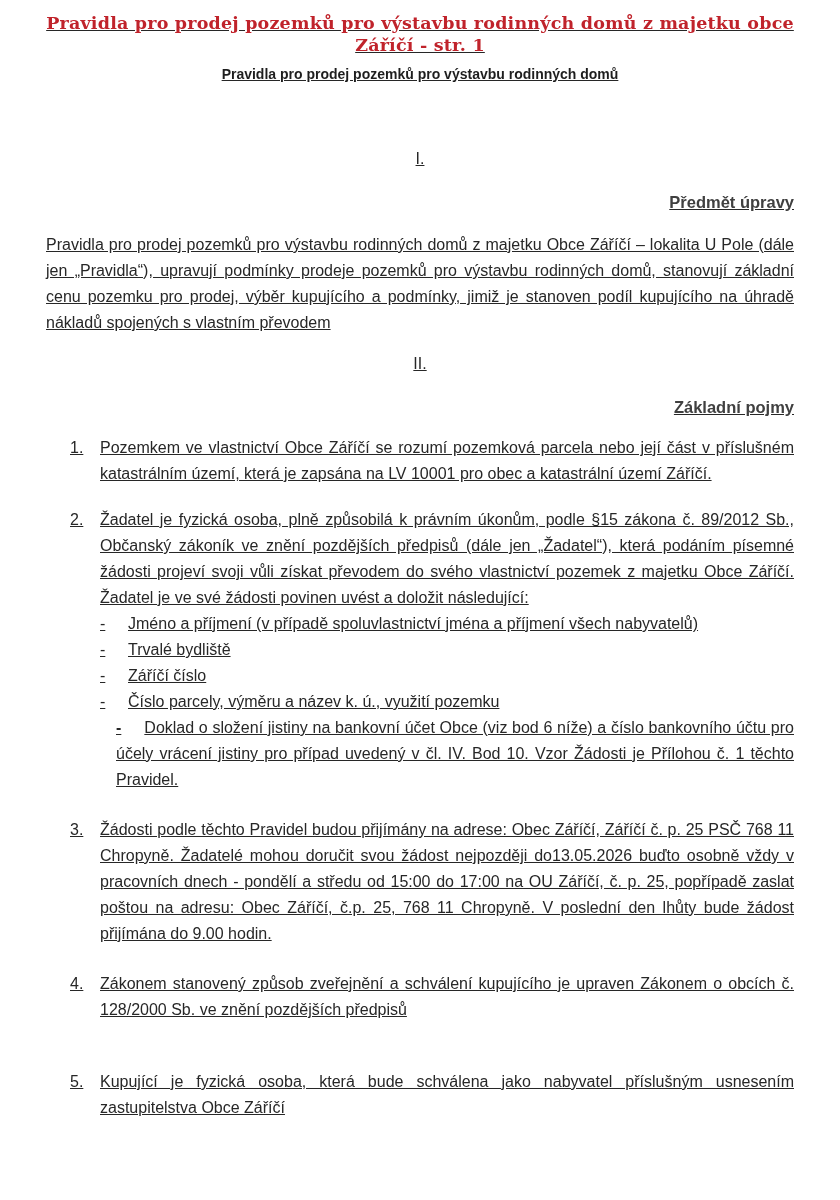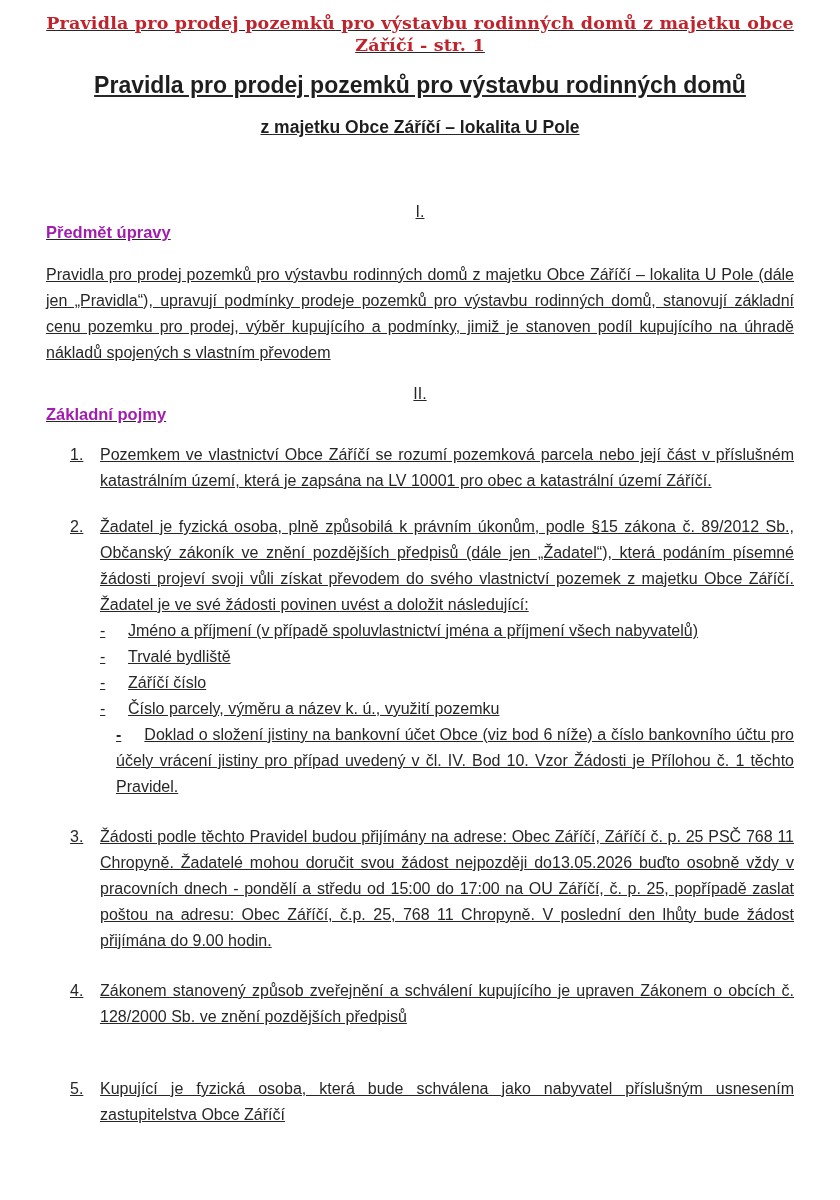--- a/index.html
+++ b/index.html
@@ -28,45 +28,46 @@
   }
   .red-title {
     font-family: "DejaVu Serif", "Liberation Serif", serif;
     font-weight: bold;
     font-size: 17.5px;
     line-height: 22px;
     letter-spacing: 0.2px;
   }
   .doc-title {
     font-weight: bold;
-    font-size: 23px;
+    font-size: 14px;
     line-height: 22px;
-    margin-top: 18px;
+    margin-top: 7px;
     color: #1e1e1e;
   }
   .doc-subtitle {
     font-weight: bold;
     font-size: 17.5px;
     line-height: 22px;
     margin-top: 20px;
     color: #1e1e1e;
   }
   
   .numeral {
     text-align: center;
     line-height: 20px;
   }
   .numeral.first { margin-top: 64px; }
   .numeral.second { margin-top: 18px; }
   .sec-heading {
-    text-align: left;
+    text-align: right;
     font-weight: bold;
     font-size: 16.5px;
     line-height: 20px;
-    color: #a21caf;
+    margin-top: 23px;
+    color: #404040;
   }
   
   .para {
     margin-top: 20px;
     text-align: justify;
     line-height: 26px;
   }
   .num-list { margin-top: 16px; padding-left: 24px; }
   .item { display: flex; margin-top: 20px; }
   .item.mt-0  { margin-top: 18px; }
@@ -98,21 +99,20 @@
 <body>
 
 <div class="page">
 
   <div class="header">
     <div class="red-title" style="color:#c0232b;">
       <div>Pravidla pro prodej pozemků pro výstavbu rodinných domů z majetku obce</div>
       <div>Záříčí - str. 1</div>
     </div>
     <div class="doc-title">Pravidla pro prodej pozemků pro výstavbu rodinných domů</div>
-    <div class="doc-subtitle">z majetku Obce Záříčí – lokalita U Pole</div>
   </div>
 
   <div>
     <div class="numeral first">I.</div>
     <div class="sec-heading">Předmět úpravy</div>
     <div class="para">Pravidla pro prodej pozemků pro výstavbu rodinných domů z majetku Obce Záříčí – lokalita U Pole (dále jen „Pravidla“), upravují podmínky prodeje pozemků pro výstavbu rodinných domů, stanovují základní cenu pozemku pro prodej, výběr kupujícího a podmínky, jimiž je stanoven podíl kupujícího na úhradě nákladů spojených s vlastním převodem</div>
   </div>
 
   <div>
     <div class="numeral second">II.</div>

